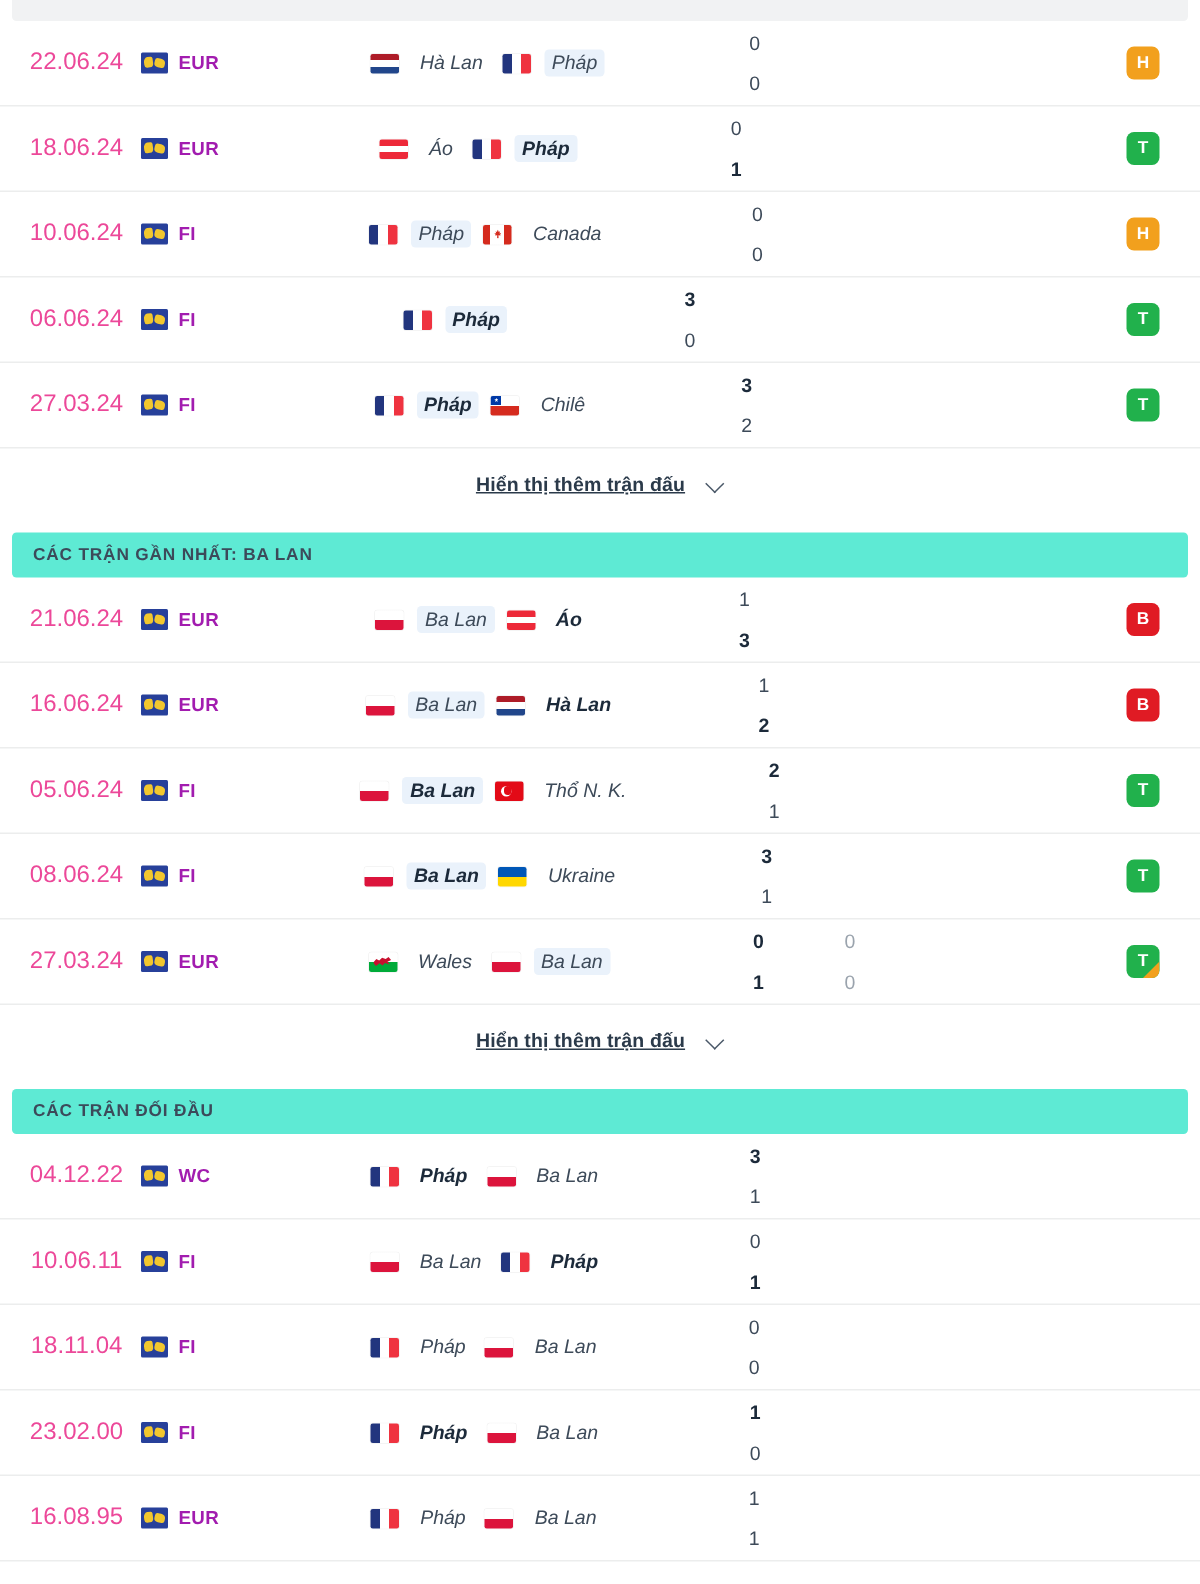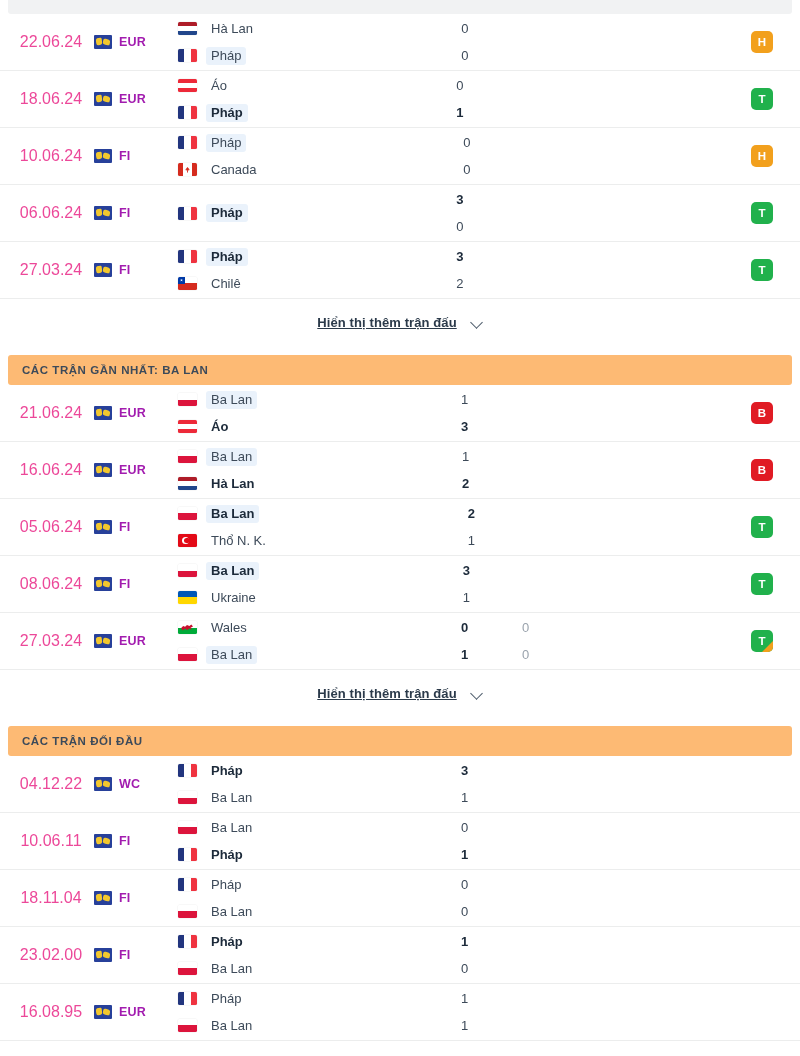--- a/index.html
+++ b/index.html
@@ -15,21 +15,21 @@
     height: 14px;
     margin: 0 8px;
     background: #f1f2f3;
     border-radius: 0 0 3px 3px;
   }
 
   
   .section-head {
     margin: 10px 8px 0 8px;
     height: 30px;
-    background: #fdba74;
+    background: #5eead4;
     border-radius: 3px;
     display: flex;
     align-items: center;
     padding: 0 14px;
   }
   .section-head .title {
     font-size: 11.5px;
     font-weight: bold;
     letter-spacing: .55px;
     color: #3c4a5a;
@@ -88,24 +88,25 @@
   .comp-label {
     font-size: 12.5px;
     font-weight: bold;
     color: #a21caf;
     letter-spacing: .2px;
   }
 
   .col-teams {
     flex: 1 1 auto;
     display: flex;
-    flex-direction: column;
+    flex-direction: row;
     justify-content: center;
     gap: 8px;
     padding-left: 6px;
+    font-style: italic;
   }
   .team-line {
     display: flex;
     align-items: center;
     gap: 9px;
     height: 19px;
   }
   .team-name {
     font-size: 13px;
     color: #3d4a59;

